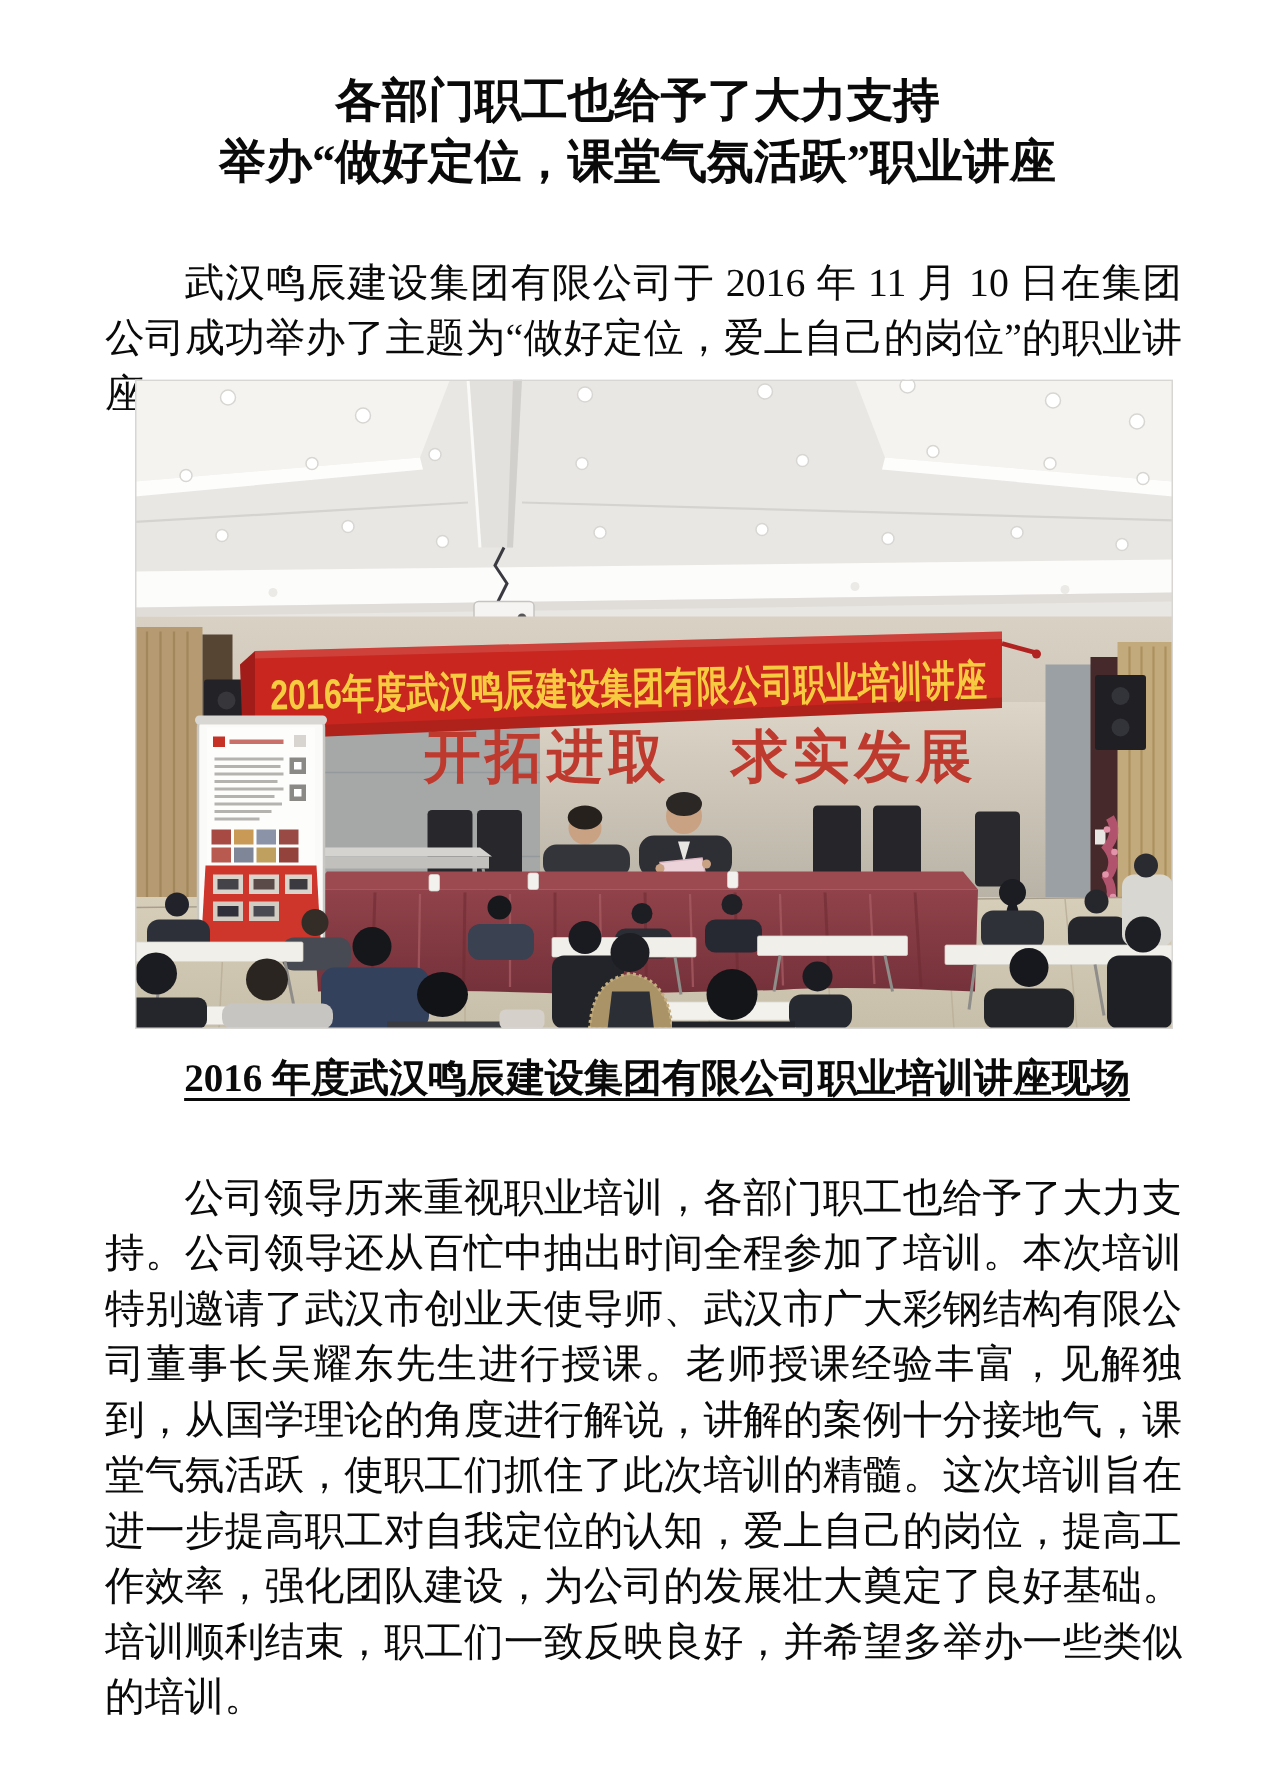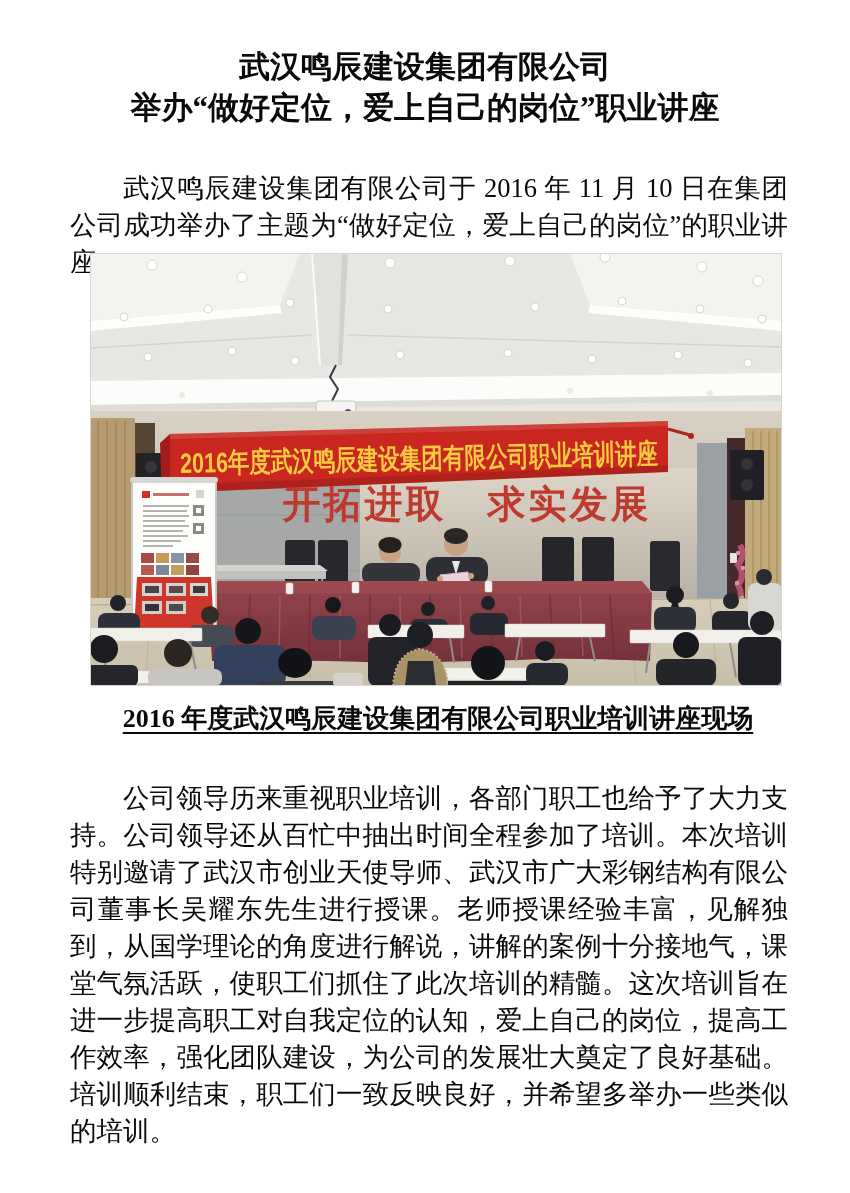--- a/index.html
+++ b/index.html
@@ -32,22 +32,22 @@
   }
   .svgtxt{font-family:"Liberation Sans","DejaVu Sans",sans-serif;font-weight:bold;}
   .svgtxt2{font-family:"Liberation Serif","DejaVu Serif",serif;font-weight:bold;}
 </style>
 </head>
 <body>
 
 <div class="page">
 
   <div class="title">
-    <div>武汉鸣辰建设集团有限公司</div>
-    <div>举办“做好定位，爱上自己的岗位”职业讲座</div>
+    <div>各部门职工也给予了大力支持</div>
+    <div>举办“做好定位，课堂气氛活跃”职业讲座</div>
   </div>
 
   <p class="para para1">武汉鸣辰建设集团有限公司于 2016 年 11 月 10 日在集团公司成功举办了主题为“做好定位，爱上自己的岗位”的职业讲座。</p>
 
   <div class="photo">
     <svg viewBox="0 0 692 433" xmlns="http://www.w3.org/2000/svg">
       <defs>
         <linearGradient id="wallTop" x1="0" y1="0" x2="0" y2="1">
           <stop offset="0" stop-color="#d8d1c4"></stop>
             <stop offset="1" stop-color="#cdc5b6"></stop>

